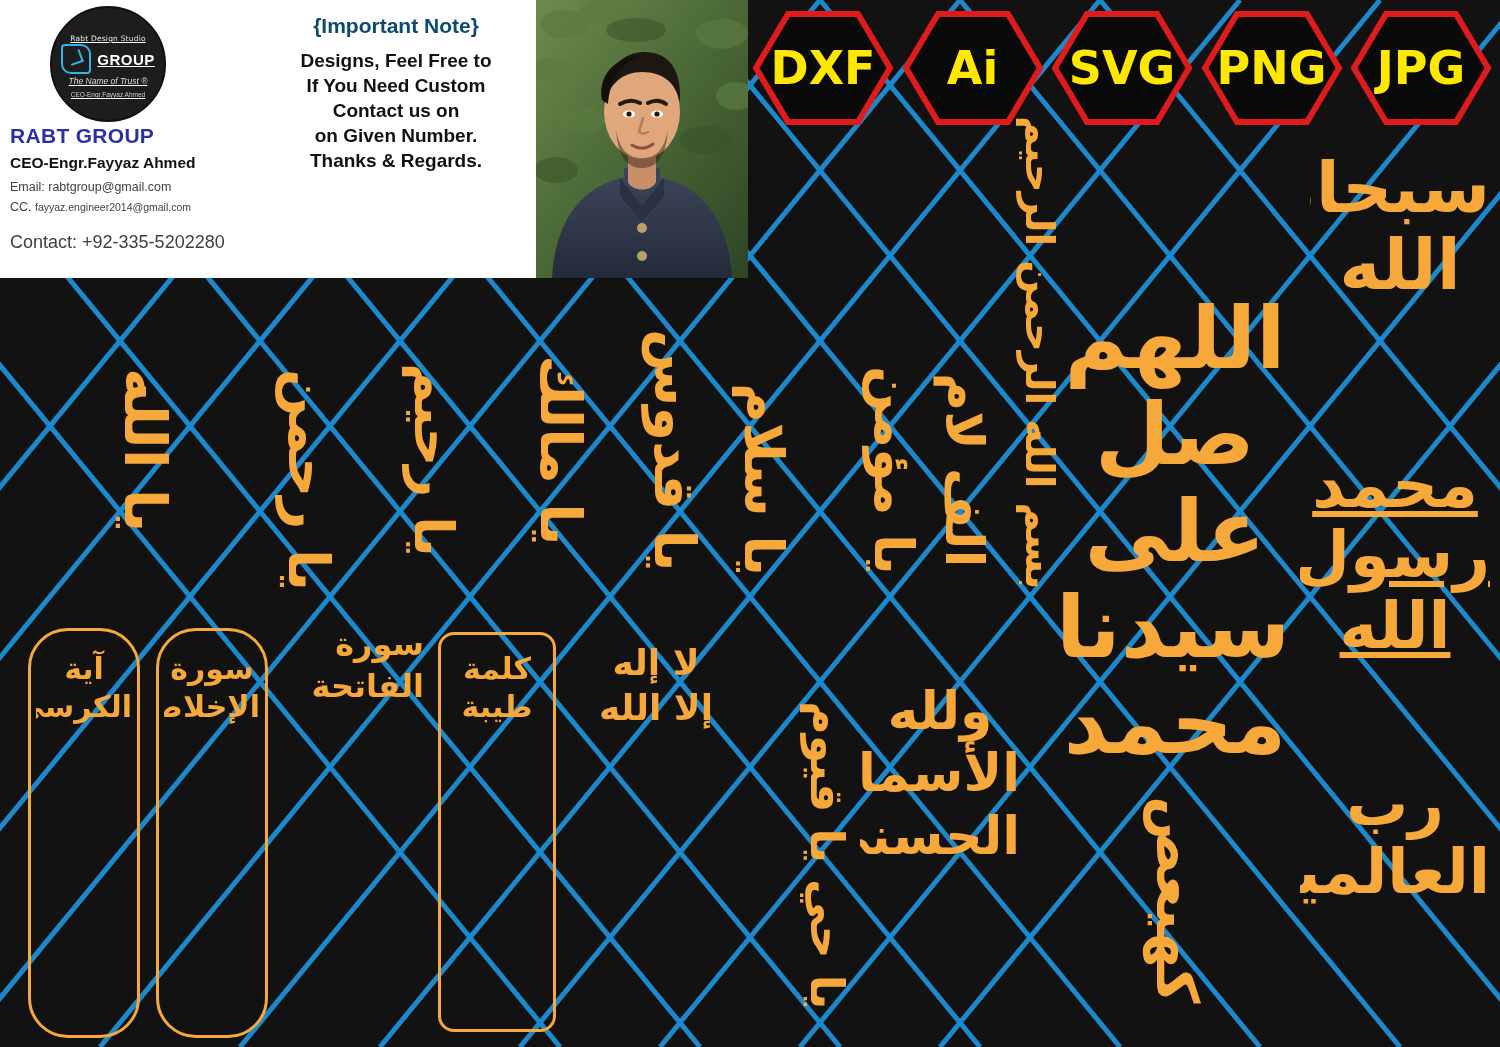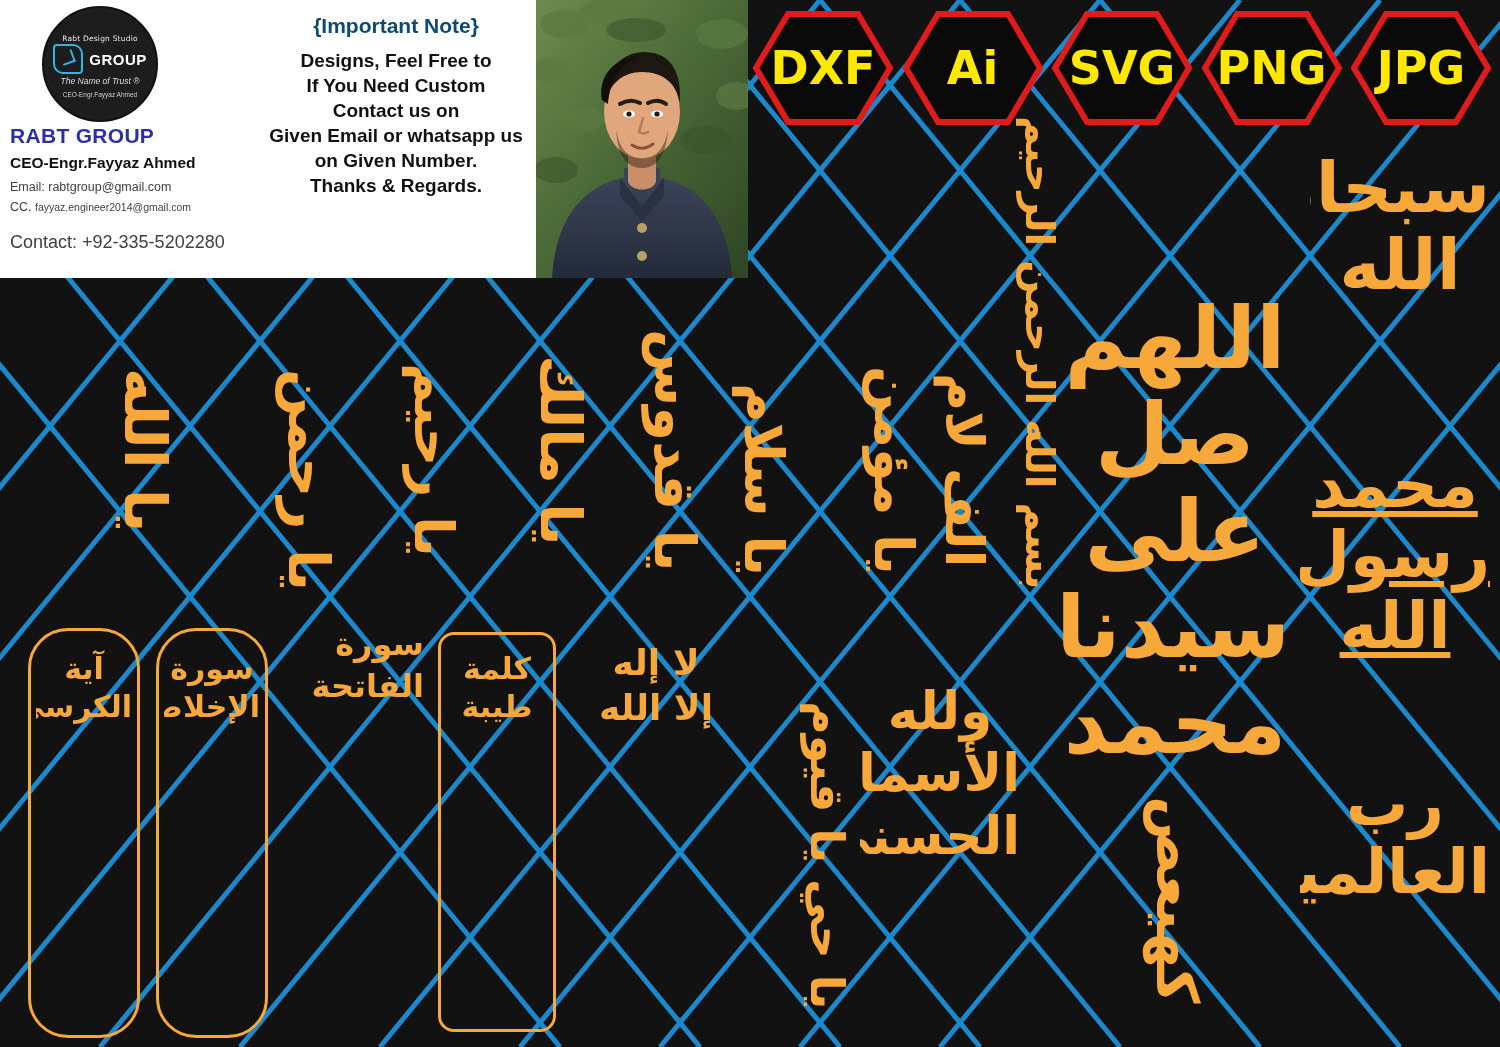--- a/index.html
+++ b/index.html
@@ -48,32 +48,33 @@
     position: relative;
   }
   .logo-wrap {
     width: 152px;
     height: 112px;
     margin: 2px auto 2px 34px;
     position: relative;
   }
   .logo-circle {
     position: absolute;
-    left: 0; top: 0;
+    left: 8px; top: 0;
     width: 112px;
     height: 112px;
     border-radius: 50%;
     background: #1d1d1d;
     border: 2px solid #111;
     display: flex;
     flex-direction: column;
     align-items: center;
     justify-content: center;
     color: #fff;
     overflow: hidden;
+    text-decoration: underline;
   }
   .logo-top-text {
     font-size: 7.5px;
     color: #e8e8e8;
     letter-spacing: .2px;
     margin-top: 4px;
     font-family: "DejaVu Sans", sans-serif;
   }
   .logo-mid {
     display: flex;
@@ -361,21 +362,20 @@
         <span>+92-335-5202280</span>
       </div>
     </div>
 
     <div class="note-col">
       <div class="note-title">{Important Note}</div>
       <div class="note-body">
         <div>Designs, Feel Free to</div>
         <div>If You Need Custom</div>
         <div>Contact us on</div>
-        <div>Given Email or whatsapp us</div>
         <div>on  Given  Number.</div>
         <div>Thanks &amp; Regards.</div>
       </div>
     </div>
 
     <div class="photo-col">
       <svg class="portrait" width="212" height="278" viewBox="0 0 212 278" xmlns="http://www.w3.org/2000/svg">
         <defs>
           <linearGradient id="bgLeaf" x1="0" y1="0" x2="1" y2="1">
             <stop offset="0%" stop-color="#6e8a4e"></stop>

